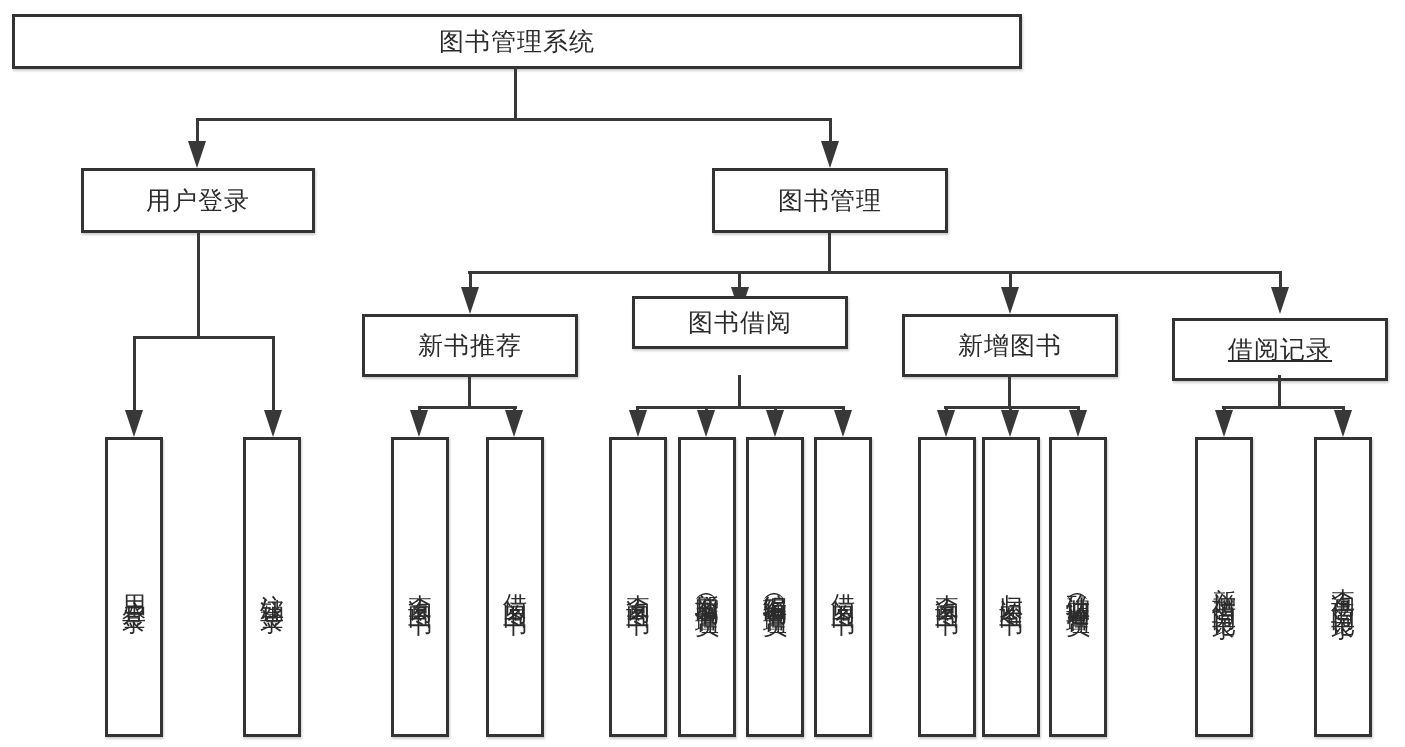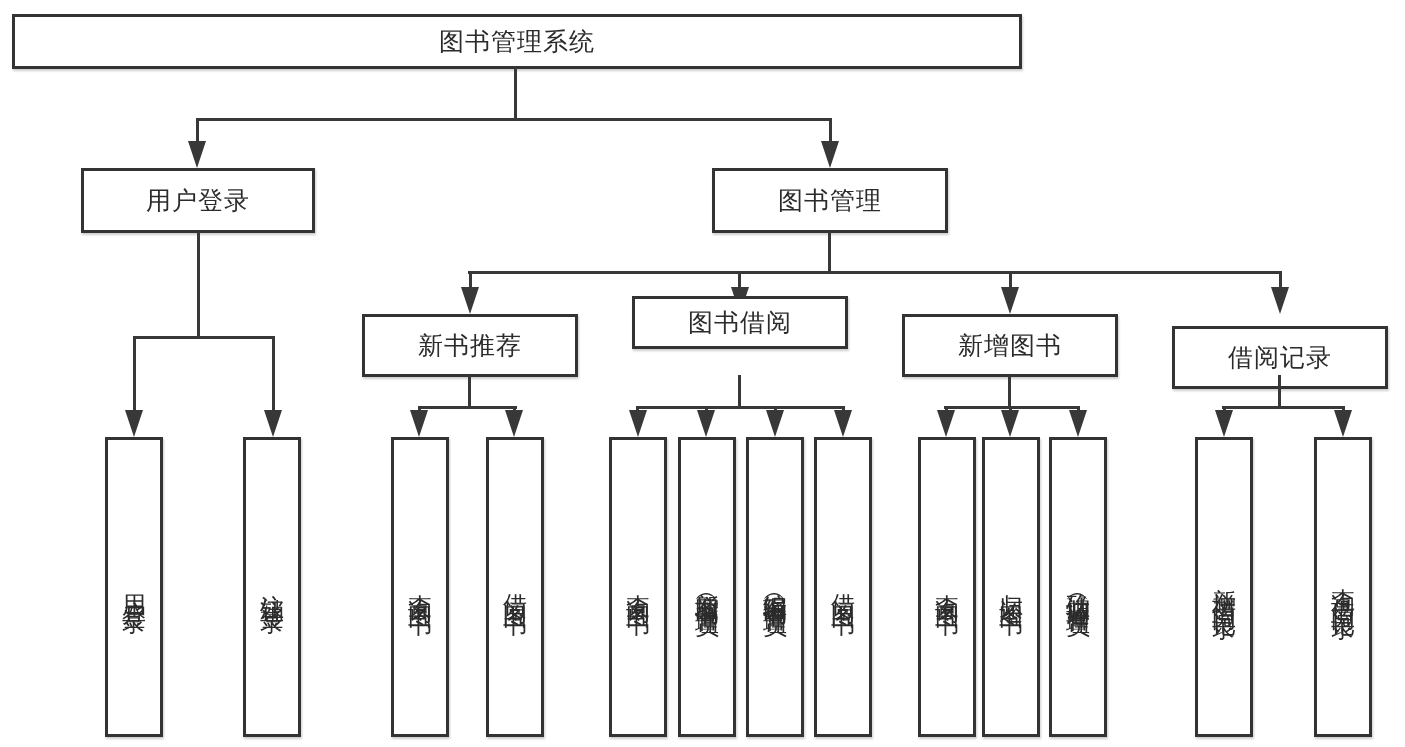--- a/index.html
+++ b/index.html
@@ -91,21 +91,21 @@
 
   <div class="box" style="left:362px;top:314px;width:216px;height:63px;">
     <span class="hlabel">新书推荐</span>
   </div>
   <div class="box" style="left:632px;top:296px;width:216px;height:53px;">
     <span class="hlabel">图书借阅</span>
   </div>
   <div class="box" style="left:902px;top:314px;width:216px;height:63px;">
     <span class="hlabel">新增图书</span>
   </div>
-  <div class="box" style="left:1172px;top:326px;width:216px;height:63px;">
+  <div class="box" style="left:1172px;top:318px;width:216px;height:63px;text-decoration:underline;">
     <span class="hlabel">借阅记录</span>
   </div>
 
   <div class="vl" style="left:468px;top:375px;height:33px;"></div>
   <div class="hl" style="left:418px;top:406px;width:99px;"></div>
   <div class="vl" style="left:418px;top:406px;height:7px;"></div>
   <div class="tri" style="left:410px;top:410px;"></div>
   <div class="vl" style="left:513px;top:406px;height:7px;"></div>
   <div class="tri" style="left:505px;top:410px;"></div>
 

